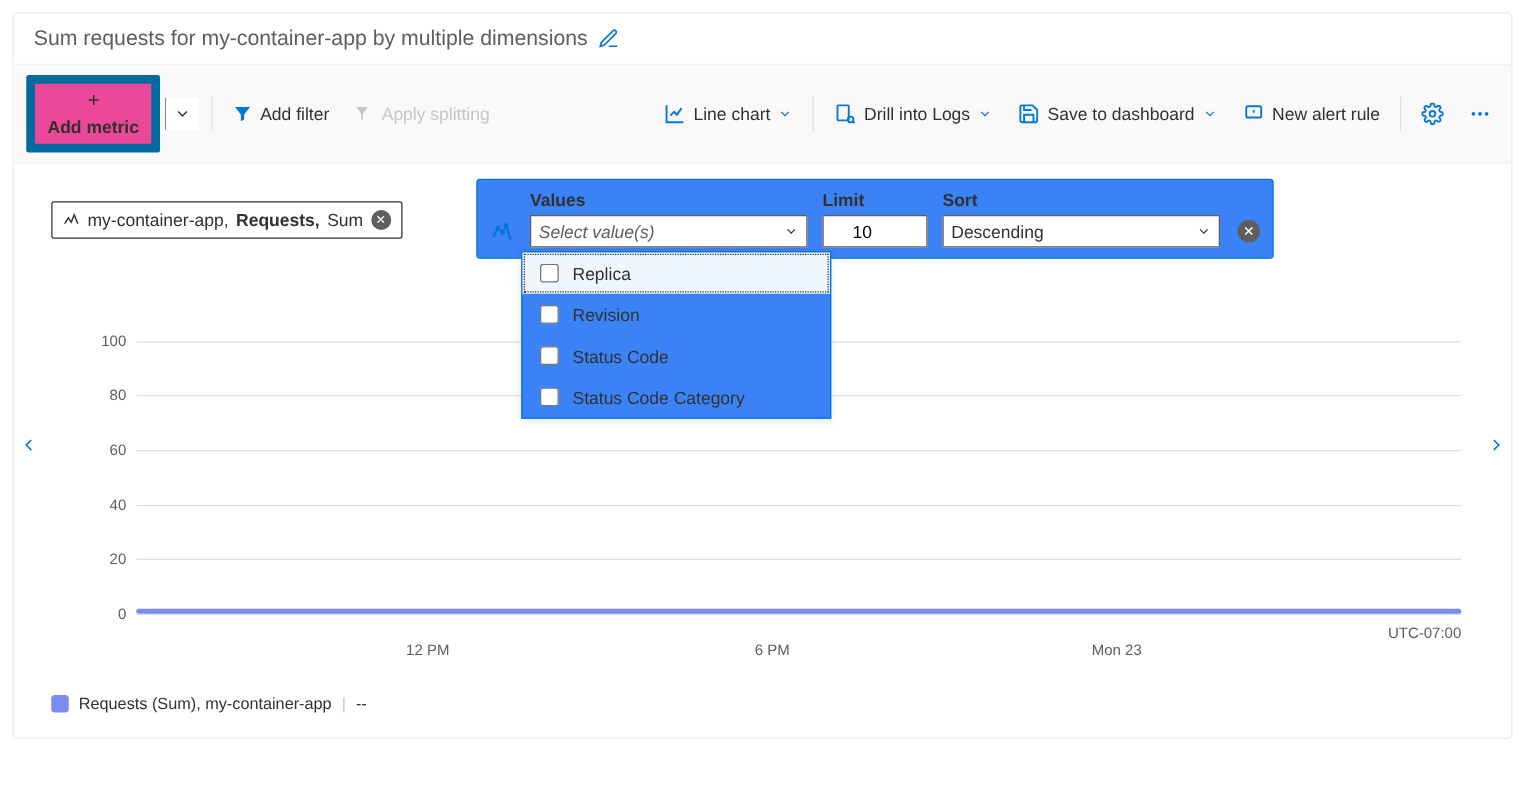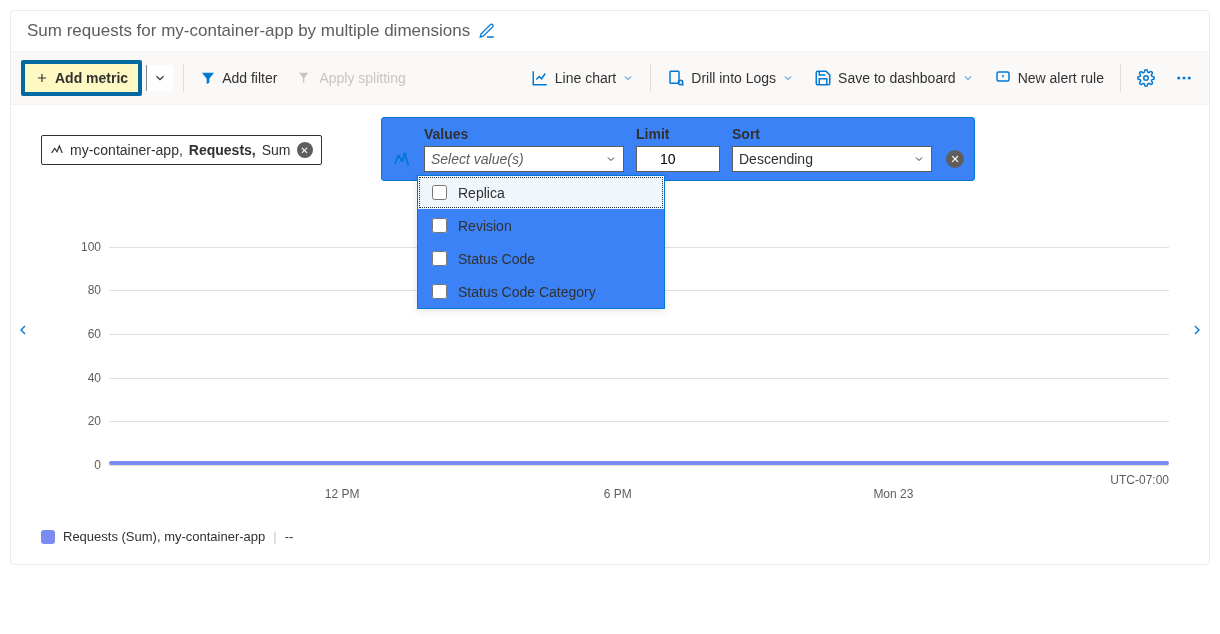--- a/index.html
+++ b/index.html
@@ -5,35 +5,35 @@
   * { box-sizing: border-box; font-family: "Segoe UI", -apple-system, sans-serif; }
   body { margin: 0; padding: 10px; background: #fff; font-size: 14px; color: #323130; }
   .card { border: 1px solid #edebe9; border-radius: 4px; overflow: hidden; }
   .title-row { padding: 10px 16px; display: flex; align-items: center; }
   .title-row .title { font-size: 17px; color: #605e5c; }
   .title-row svg { margin-left: 8px; }
   .toolbar { display: flex; align-items: center; gap: 8px; padding: 8px 10px; background: #faf9f8; border-top: 1px solid #f3f2f1; border-bottom: 1px solid #f3f2f1; }
   .divider { width: 1px; height: 28px; background: #e1dfdd; margin: 0 2px; }
   .spacer { flex: 1; }
   .btn { display: inline-flex; align-items: center; gap: 6px; background: none; border: none; padding: 4px 6px; cursor: pointer; color: #323130; font-size: 14px; }
-  .btn.primary { border: 4px solid #0369a1; border-radius: 2px; padding: 6px 10px; background: #fef9c3; font-weight: 600; }
+  .btn.primary { border: 7px solid #0369a1; border-radius: 2px; padding: 6px 10px; background: #ec4899; font-weight: 600; flex-direction: column; }
   .btn.split { border-left: 1px solid #8a8886; border-radius: 0 2px 2px 0; padding: 6px 6px; background: #fff; margin-left: -4px; }
   .btn.disabled { color: #c8c6c4; cursor: default; }
   .icon-blue { color: #0078d4; }
   .chart-area { position: relative; padding: 20px 20px 20px 20px; }
   .metric-chip { display: inline-flex; align-items: center; gap: 6px; border: 1px solid #323130; border-radius: 2px; padding: 6px 8px; background: #fff; font-size: 14px; position: absolute; top: 30px; left: 30px; }
   .metric-chip .close { width: 16px; height: 16px; border-radius: 50%; background: #605e5c; color: #fff; display: flex; align-items: center; justify-content: center; font-size: 10px; cursor: pointer; }
   .split-panel { position: absolute; top: 12px; left: 370px; display: flex; align-items: flex-start; border: 1.5px solid #0078d4; border-radius: 3px; padding: 8px 10px; background: #3b82f6; z-index: 5; }
   .split-panel .col { margin: 0 6px; }
   .split-panel label { font-weight: 600; font-size: 14px; display: block; margin-bottom: 4px; }
   .sel { display: flex; align-items: center; border: 1px solid #605e5c; padding: 3px 6px; background: #fff; font-size: 14px; height: 26px; }
   .sel .placeholder { color: #605e5c; font-style: italic; }
   .sel input { border: none; outline: none; width: 40px; font-size: 14px; }
   .sel .chev { margin-left: auto; }
-  .w200 { width: 200px; gap: 10px; } .w80 { width: 84px; justify-content: center; }
+  .w200 { width: 222px; gap: 10px; } .w80 { width: 84px; justify-content: center; }
   .remove-btn { width: 18px; height: 18px; border-radius: 50%; background: #605e5c; color: #fff; display: flex; align-items: center; justify-content: center; font-size: 11px; cursor: pointer; margin-left: 8px; margin-top: 24px; }
   .dropdown { position: absolute; top: 70px; left: 406px; width: 248px; border: 1.5px solid #0078d4; background: #3b82f6; box-shadow: 0 2px 8px rgba(0,0,0,0.1); z-index: 10; }
   .dropdown .opt { display: flex; align-items: center; gap: 8px; padding: 6px 10px; cursor: pointer; font-size: 14px; }
   .dropdown .opt.hl { background: #eff6fc; outline: 1px dotted #323130; outline-offset: -2px; }
   .dropdown .opt input[type=checkbox] { width: 15px; height: 15px; }
   .plot { margin-top: 100px; position: relative; height: 280px; }
   .yaxis { position: absolute; left: 30px; top: 0; bottom: 40px; width: 40px; text-align: right; font-size: 12px; color: #605e5c; }
   .ytick { position: absolute; right: 0; transform: translateY(-50%); }
   .grid { position: absolute; left: 78px; right: 20px; top: 0; bottom: 40px; }
   .gridline { position: absolute; left: 0; right: 0; height: 1px; background: #e1dfdd; }

